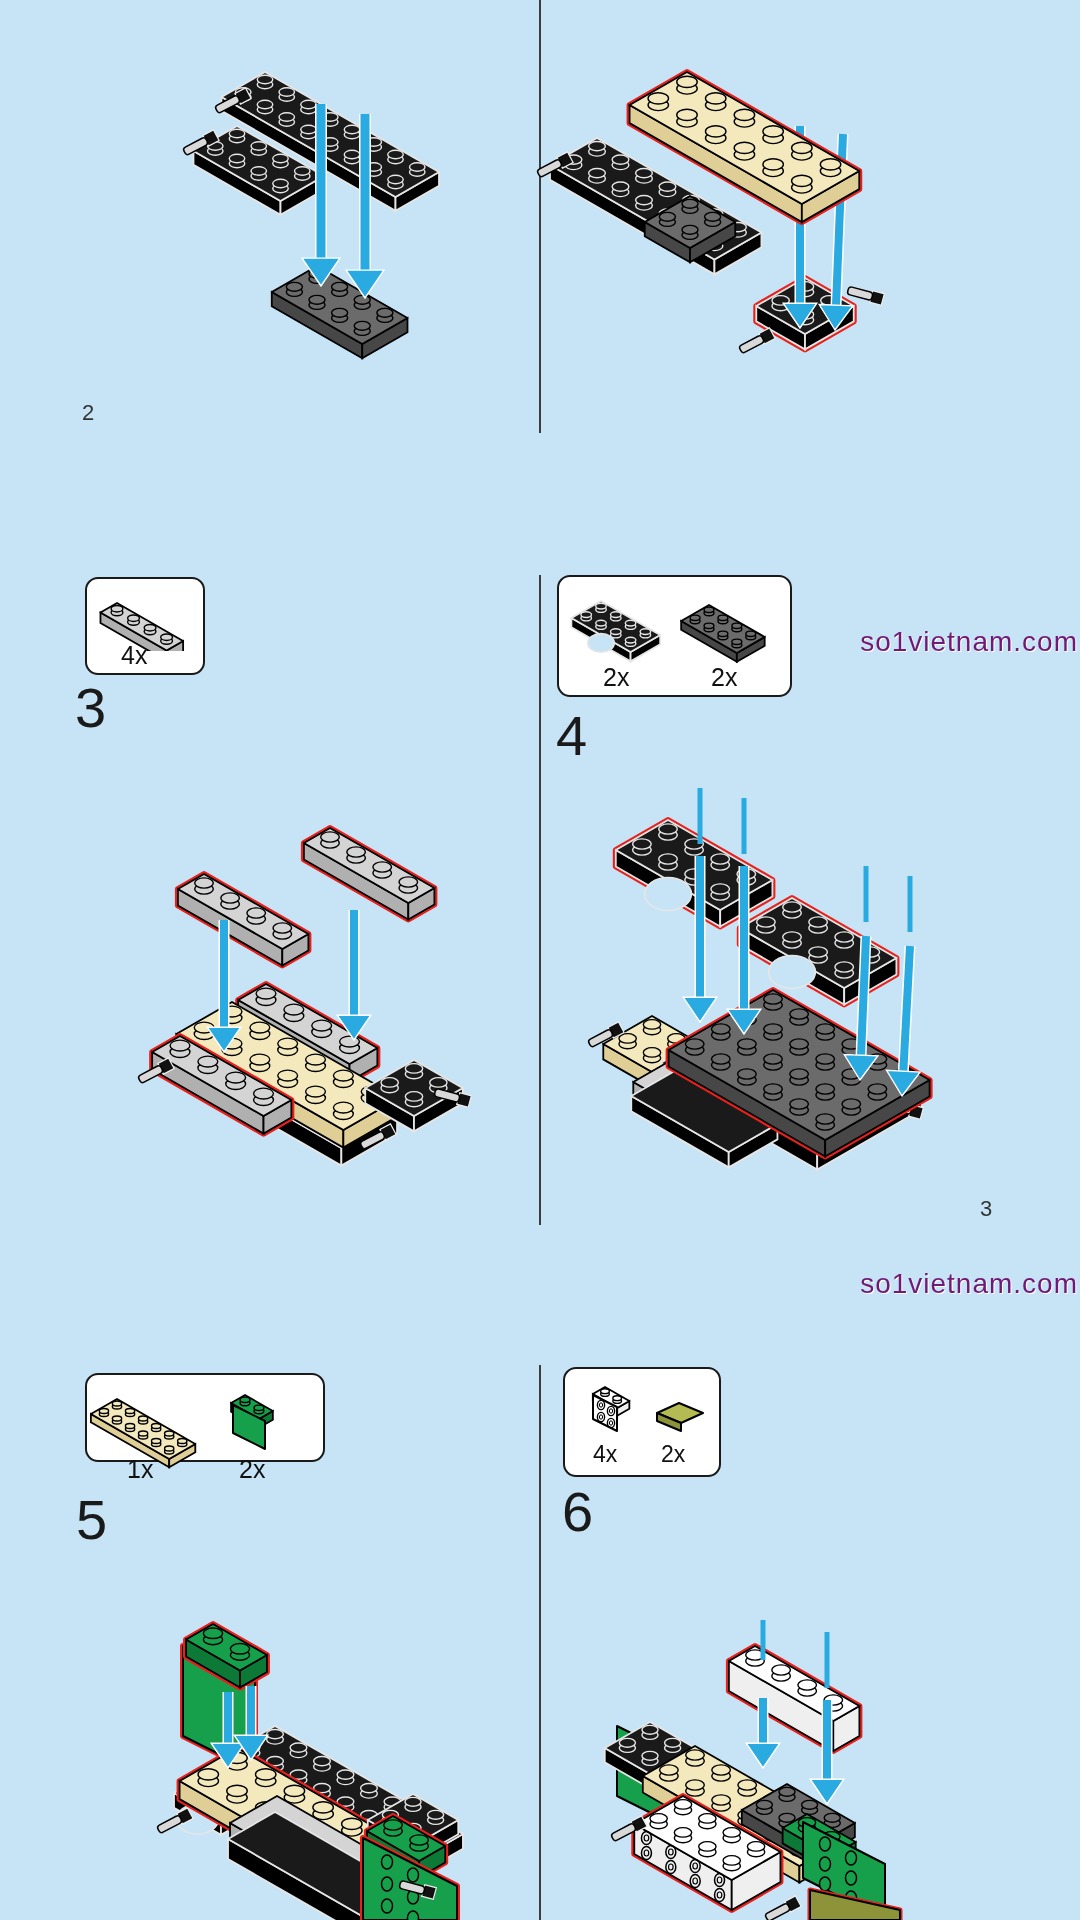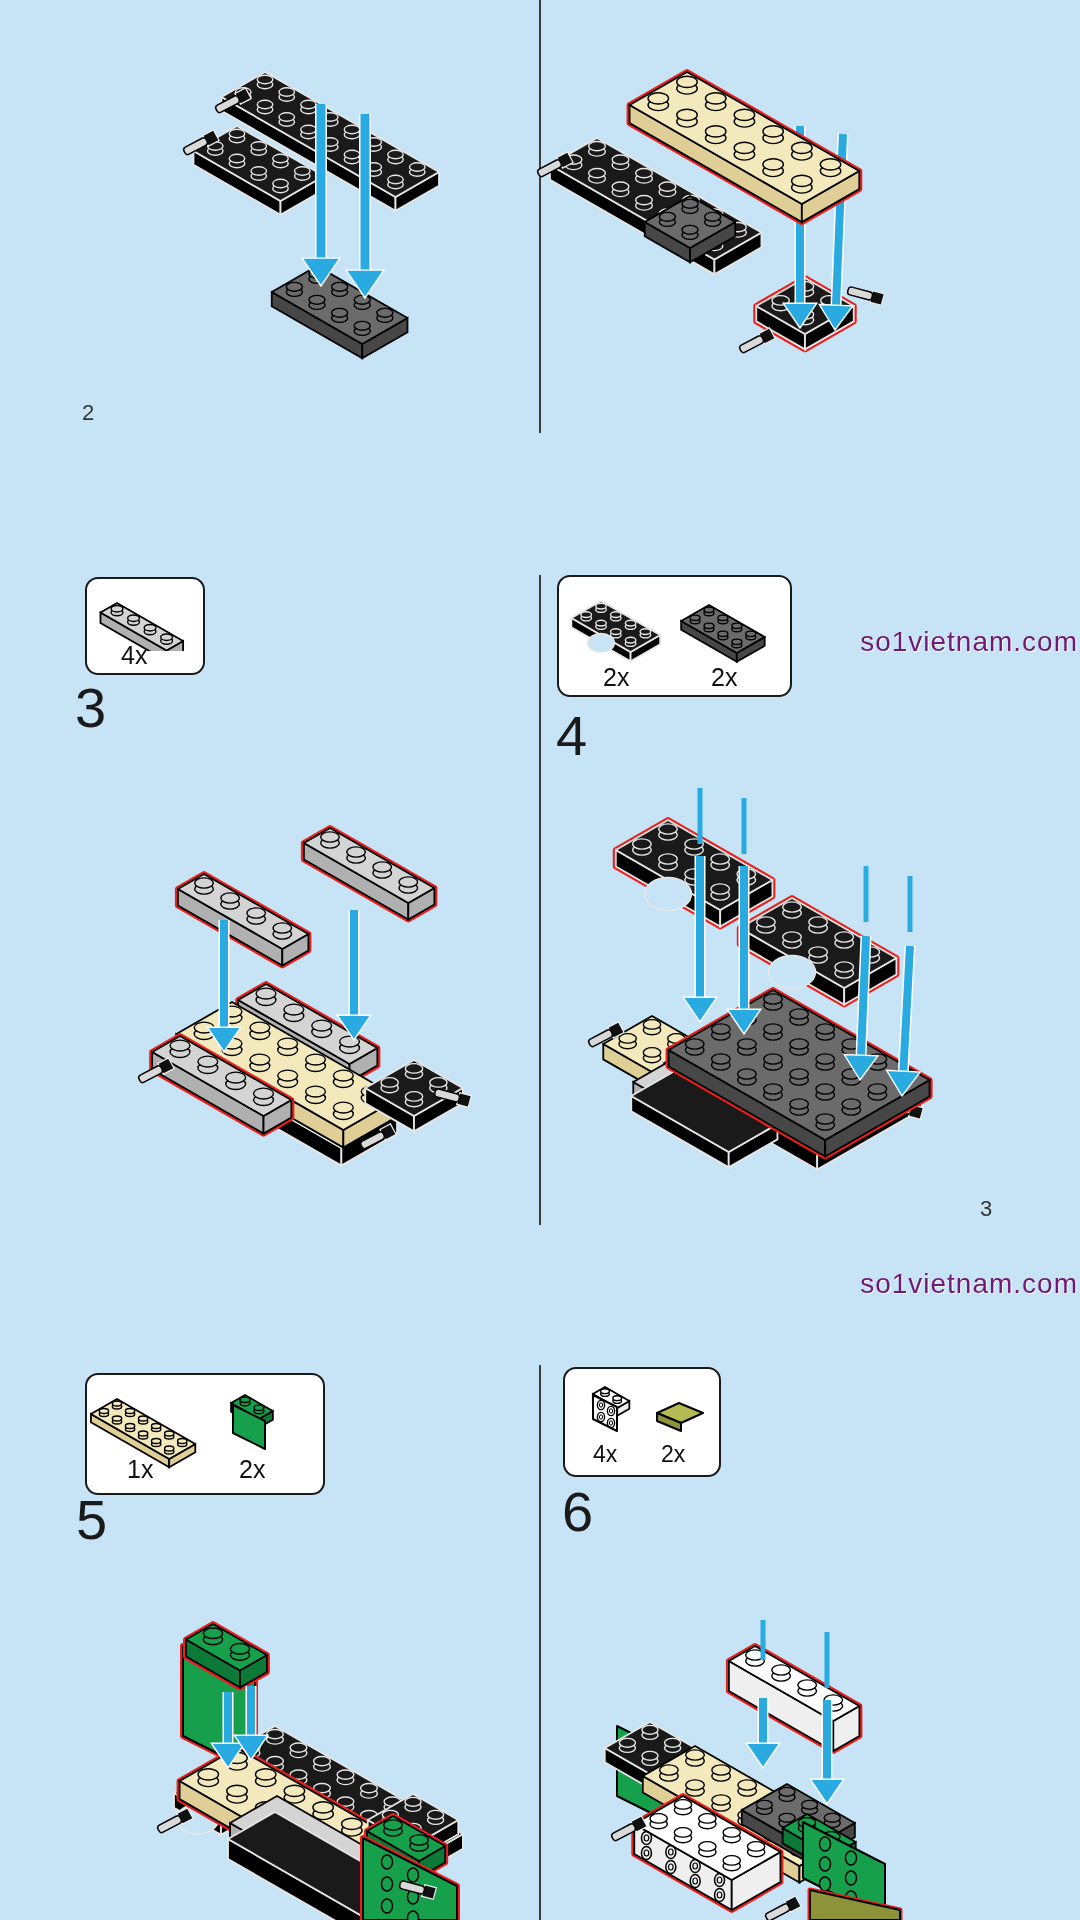--- a/index.html
+++ b/index.html
@@ -572,21 +572,21 @@
     <polygon points="300,320 284.24700188091055,294.522106636145 317.8178731368136,295.9208929384743" fill="#29abe2" stroke="#fff" stroke-width="1.4"></polygon>
     <line x1="350" y1="186" x2="343.3207895443205" y2="311.2351960439899" stroke="#fff" stroke-width="11"></line>
     <line x1="350" y1="186" x2="343.3207895443205" y2="311.2351960439899" stroke="#29abe2" stroke-width="8"></line>
     <polygon points="342,336 326.54463202573305,310.3404676429986 360.096947062908,312.1299244449812" fill="#29abe2" stroke="#fff" stroke-width="1.4"></polygon>
   </svg>
 
 <div class="pagenum" style="left:980px;top:1198px">3</div>
 
 <div class="watermark" style="top:1270px">so1vietnam.com</div>
 
-<div class="pbox" style="left:85px;top:1373px;width:240px;height:122px">
+<div class="pbox" style="left:85px;top:1373px;width:240px;height:89px">
   <svg id="b5" width="240" height="94" viewBox="0 0 240 94">
       <polygon points="3.8999999999999986,39 82.20000000000002,84 82.20000000000002,92.25 3.8999999999999986,47.25" fill="#dfcf96" stroke="#000" stroke-width="1.8"></polygon>
       <polygon points="82.20000000000002,84 108.30000000000001,69 108.30000000000001,77.25 82.20000000000002,92.25" fill="#dfcf96" stroke="#000" stroke-width="1.8"></polygon>
       <polygon points="30,24 108.30000000000001,69 82.20000000000002,84 3.8999999999999986,39" fill="#f3e9bd" stroke="#000" stroke-width="1.8" stroke-linejoin="round"></polygon>
       <ellipse cx="30" cy="31.5" rx="4.65" ry="2.5500000000000003" fill="#f3e9bd" stroke="#000" stroke-width="1.4"></ellipse>
       <ellipse cx="30" cy="28.5" rx="4.65" ry="2.5500000000000003" fill="#f3e9bd" stroke="#000" stroke-width="1.4"></ellipse>
       <ellipse cx="16.949999999999996" cy="39" rx="4.65" ry="2.5500000000000003" fill="#f3e9bd" stroke="#000" stroke-width="1.4"></ellipse>
       <ellipse cx="16.949999999999996" cy="36" rx="4.65" ry="2.5500000000000003" fill="#f3e9bd" stroke="#000" stroke-width="1.4"></ellipse>
       <ellipse cx="43.050000000000004" cy="39" rx="4.65" ry="2.5500000000000003" fill="#f3e9bd" stroke="#000" stroke-width="1.4"></ellipse>
       <ellipse cx="43.050000000000004" cy="36" rx="4.65" ry="2.5500000000000003" fill="#f3e9bd" stroke="#000" stroke-width="1.4"></ellipse>

